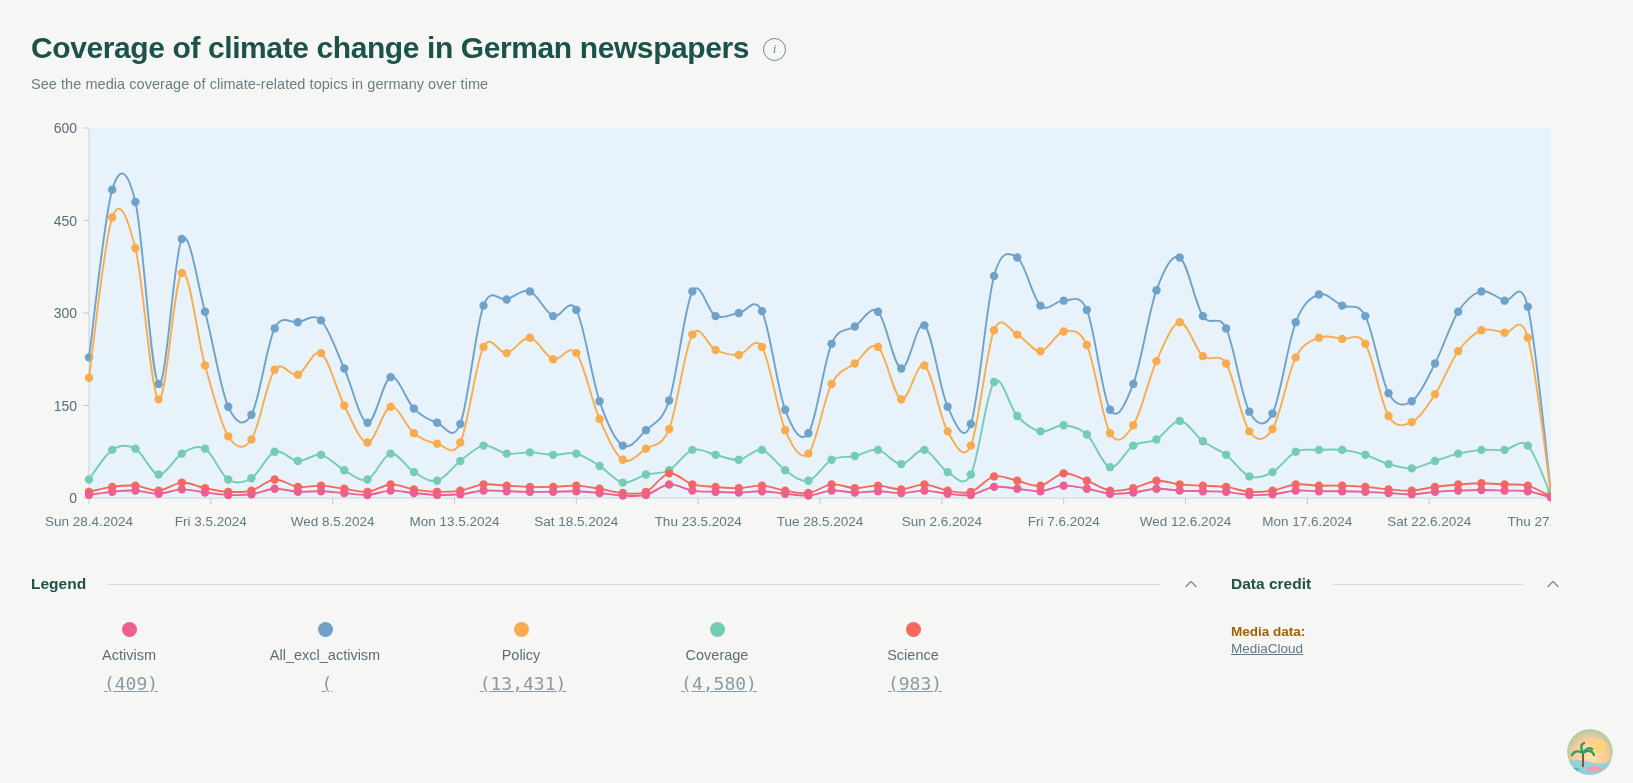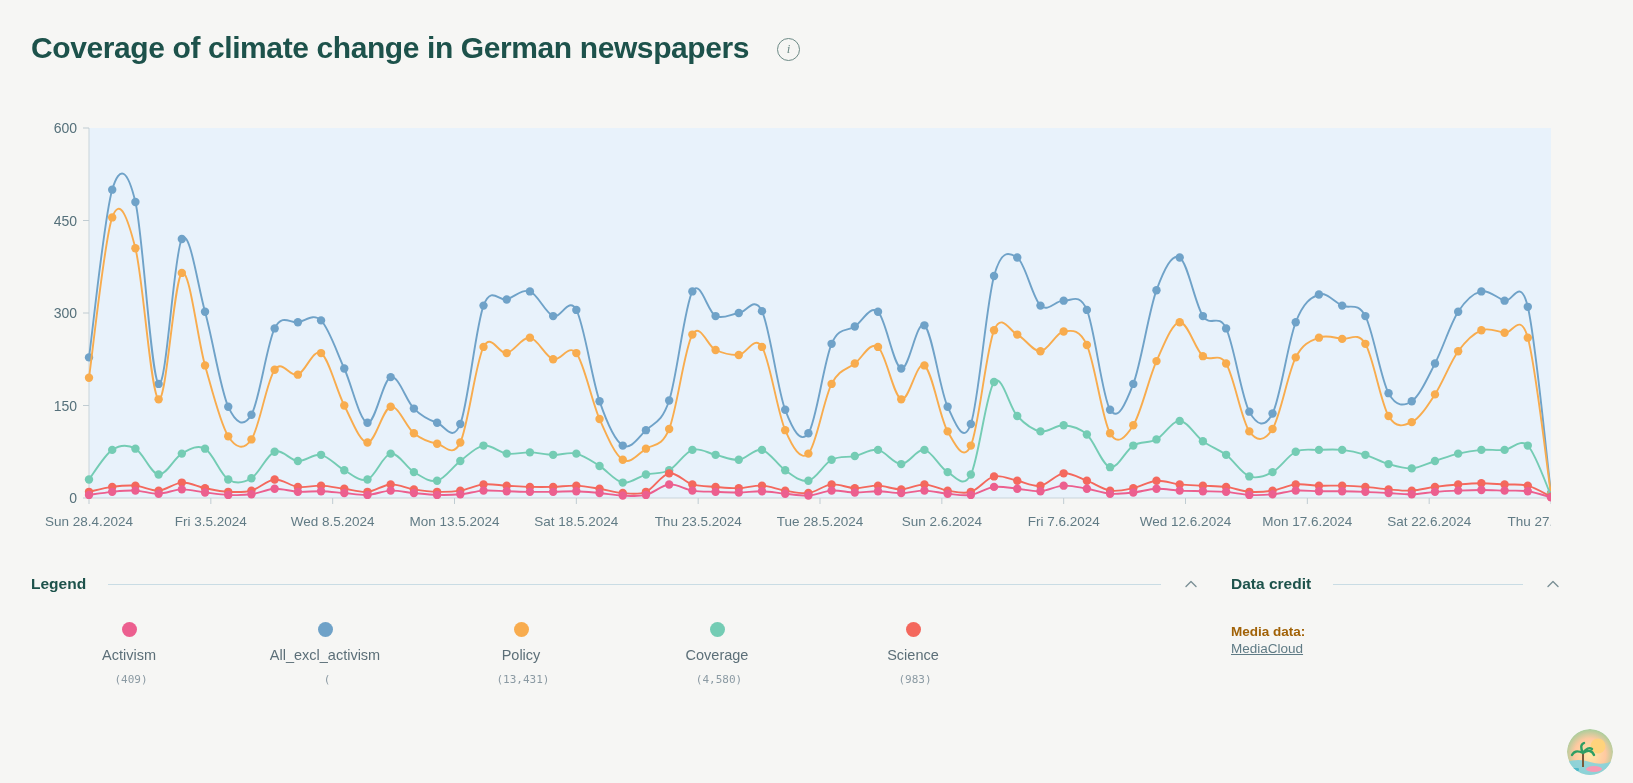--- a/index.html
+++ b/index.html
@@ -24,21 +24,21 @@
   
   .header {
     position: absolute;
     left: 31px;
     top: 30px;
     width: 1000px;
   }
   .title-row {
     display: flex;
     align-items: center;
-    gap: 28px;
+    gap: 14px;
   }
   .page-title {
     font-size: 30px;
     font-weight: bold;
     letter-spacing: -0.4px;
     color: #1d524b;
     line-height: 1.2;
     margin: 0;
     white-space: nowrap;
   }
@@ -132,25 +132,26 @@
     height: 15px;
     border-radius: 50%;
     flex: none;
   }
   .legend-label {
     font-size: 14.5px;
     color: #5c6f78;
     white-space: nowrap;
   }
   .legend-count {
-    font-size: 11px;
+    font-size: 18px;
     color: #8b9aa3;
     font-family: "DejaVu Sans Mono", monospace;
     white-space: nowrap;
     margin-left: 4px;
+    text-decoration: underline;
   }
 
   .credit-label {
     font-size: 13.5px;
     font-weight: bold;
     color: #a16207;
     margin-top: 26px;
   }
   .credit-link {
     font-size: 13.5px;
@@ -176,20 +177,21 @@
 </head>
 <body>
 
 <div id="page">
 
   <div class="header">
     <div class="title-row">
       <h1 class="page-title">Coverage of climate change in German newspapers</h1>
       <div class="info-icon">i</div>
     </div>
+    <div class="page-subtitle">See the media coverage of climate-related topics in germany over time</div>
   </div>
 
   <div class="chart-area">
     <svg class="chart-svg" id="chart" width="1520" height="420" viewBox="0 0 1520 420">
         <rect x="58" y="8" width="1462" height="370" fill="#e8f2fb"></rect>
         <line x1="58" y1="8" x2="58" y2="378" stroke="#c9d4da" stroke-width="1"></line>
         <line x1="58" y1="378" x2="1520" y2="378" stroke="#c9d4da" stroke-width="1"></line>
         <line x1="52" y1="378" x2="58" y2="378" stroke="#c0ccd2" stroke-width="1"></line>
         <text x="46" y="383" text-anchor="end" font-size="14" fill="#55707a" font-family="&quot;Liberation Sans&quot;, sans-serif">0</text>
         <line x1="52" y1="285.5" x2="58" y2="285.5" stroke="#c0ccd2" stroke-width="1"></line>

